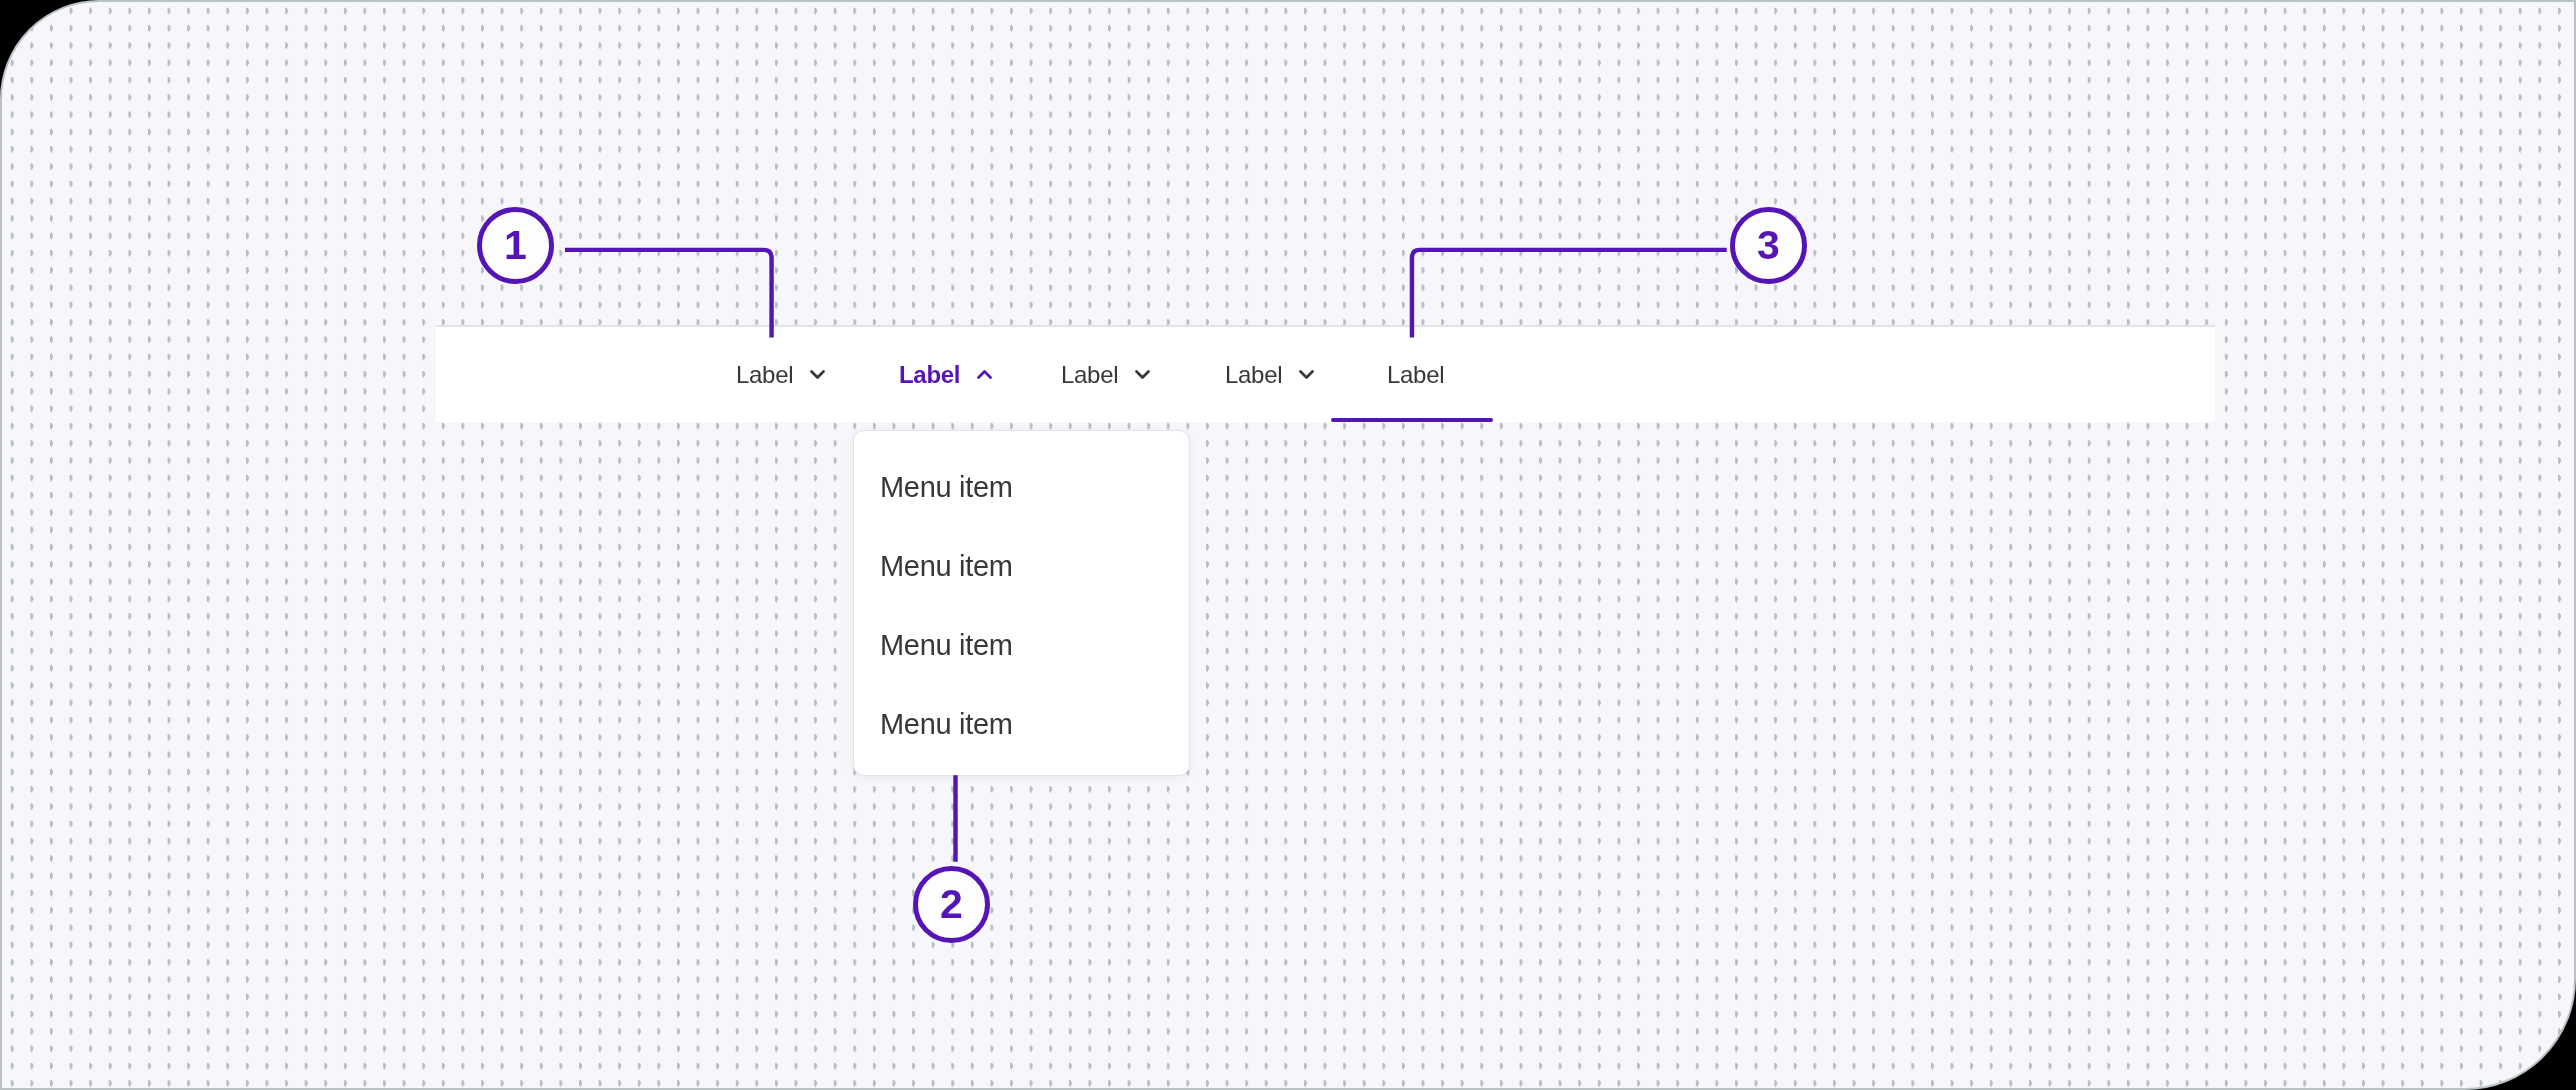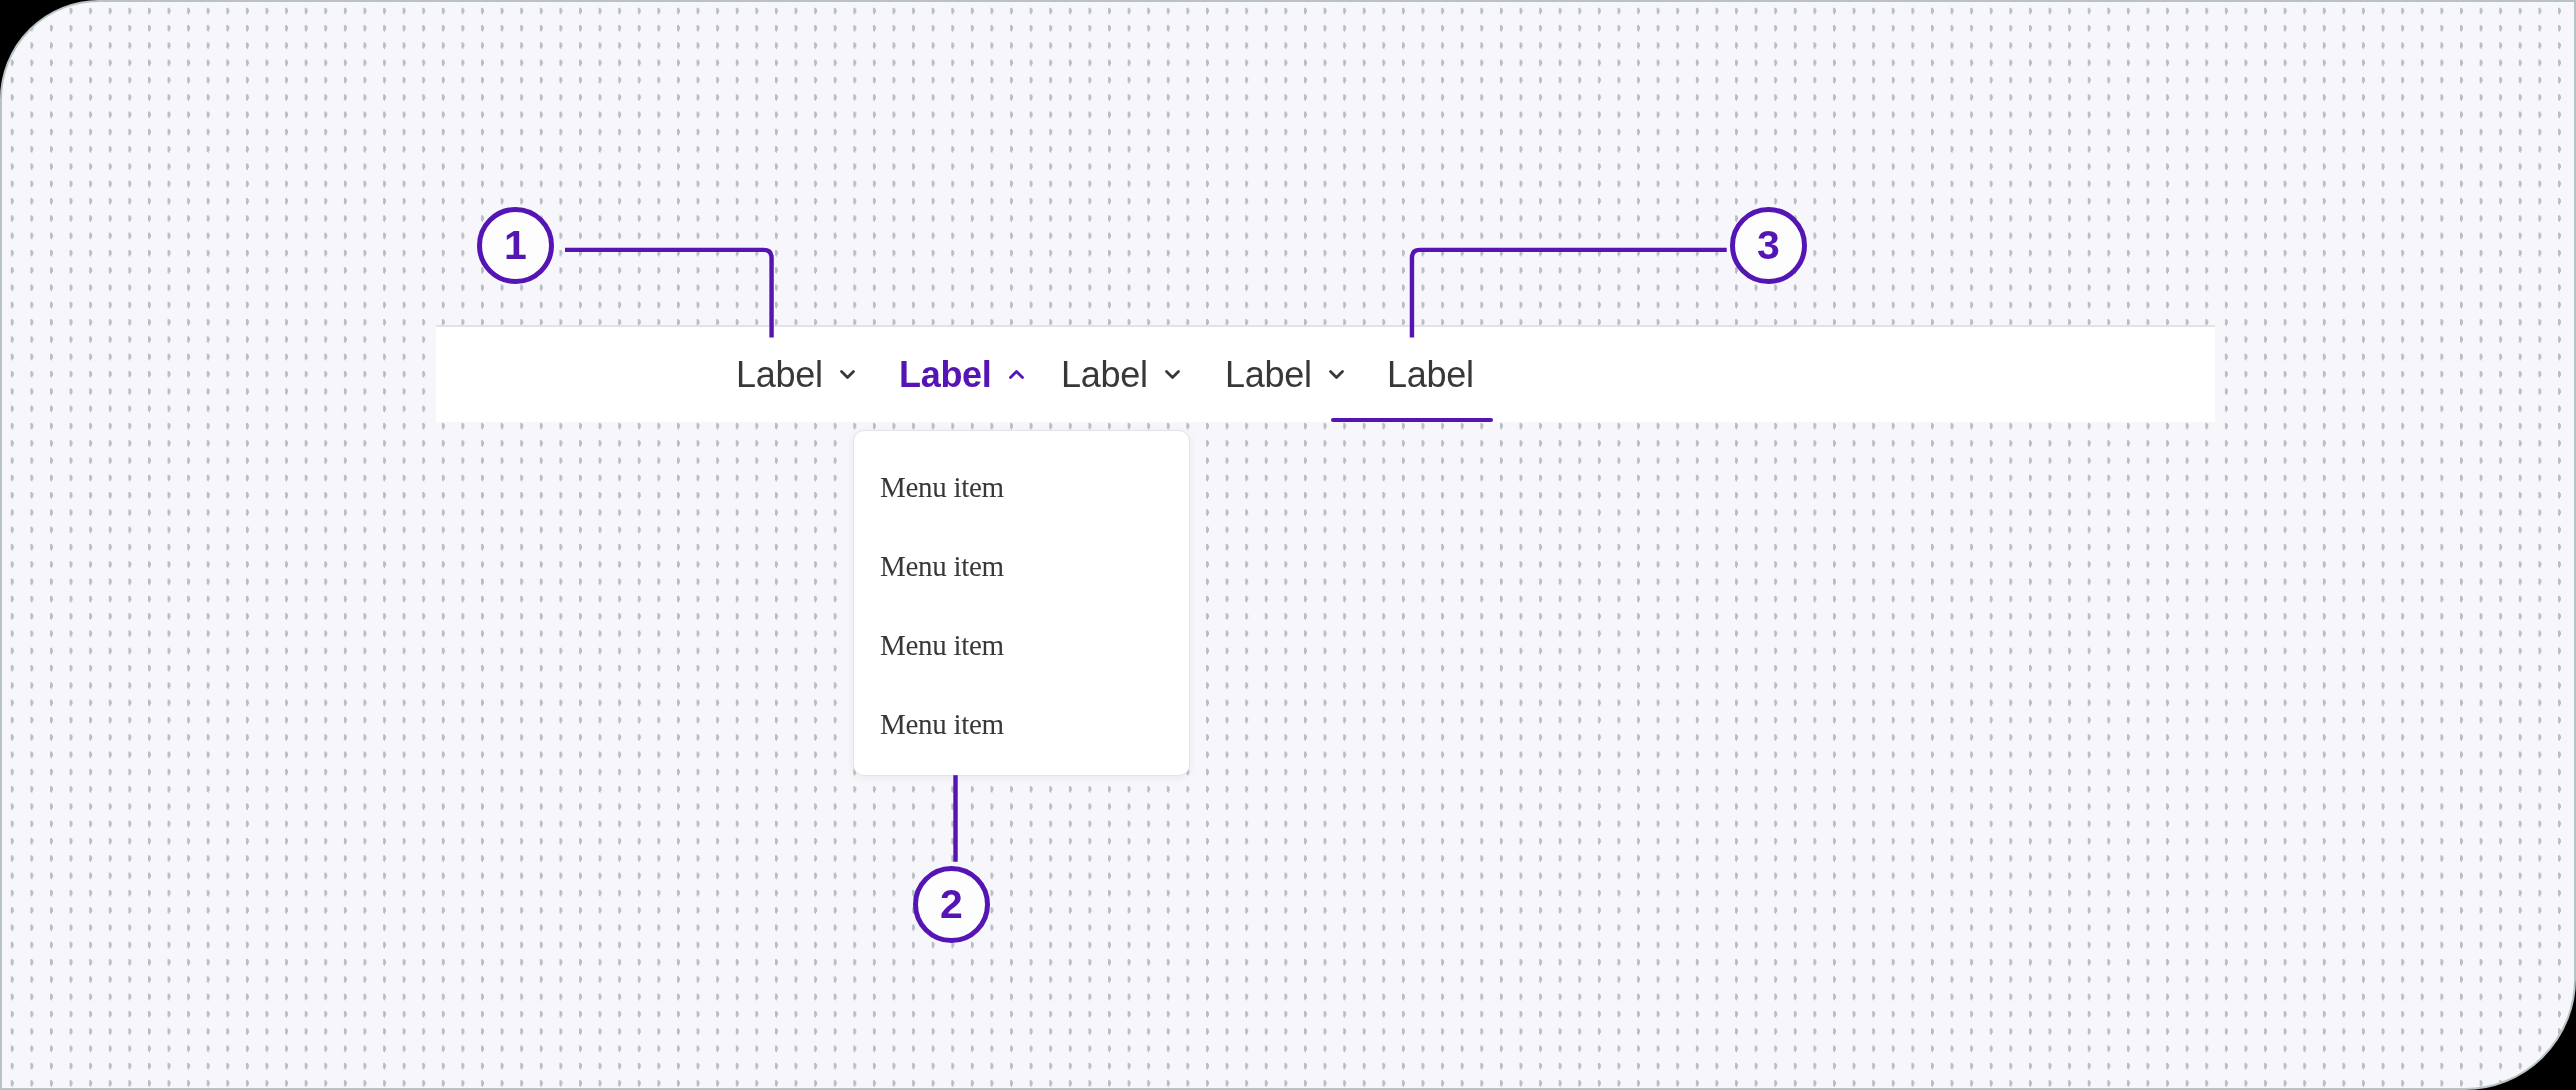--- a/index.html
+++ b/index.html
@@ -18,37 +18,37 @@
   }
 
   
   .navbar {
     position:absolute; left:434px; top:323px; width:1779px; height:97px;
     background:#ffffff; border-top:2px solid #e3e2e7;
   }
   .nav-item {
     position:absolute; top:0; height:100%;
     display:flex; align-items:center; gap:16px;
-    font-size:36px; color:#383838; letter-spacing:-0.3px;
+    font-size:24px; color:#383838; letter-spacing:-0.3px;
     white-space:nowrap; cursor:pointer;
   }
   .nav-item.active { color:#5514b4; font-weight:bold; }
   .nav-item .chev { width:17px; height:11px; stroke:#383838; stroke-width:2.8;
                     fill:none; stroke-linecap:round; stroke-linejoin:round; }
   .nav-item.active .chev { stroke:#5514b4; transform:scaleY(-1); }
   .active-indicator {
     position:absolute; left:432px; bottom:0; width:162px; height:4px;
     background:#5514b4; border-radius:2px;
   }
 
   
   .dropdown {
     position:absolute; left:851px; top:428px; width:337px; height:346px;
     background:#ffffff; border:1.5px solid #e4e3e8; border-radius:11px;
-    padding-top:17px; box-shadow:0 2px 8px rgba(40,40,60,0.06);font-family:Liberation Serif, serif;
+    padding-top:17px; box-shadow:0 2px 8px rgba(40,40,60,0.06);
   }
   .menu-item {
     height:79px; display:flex; align-items:center; padding-left:26px;
     font-size:29px; color:#383838; letter-spacing:-0.3px; cursor:pointer;
   }
 
   
   .connectors { position:absolute; inset:0; width:100%; height:100%; pointer-events:none; }
   .connectors path { stroke:#5514b4; stroke-width:4.5; fill:none; stroke-linecap:butt; }
   .badge {

